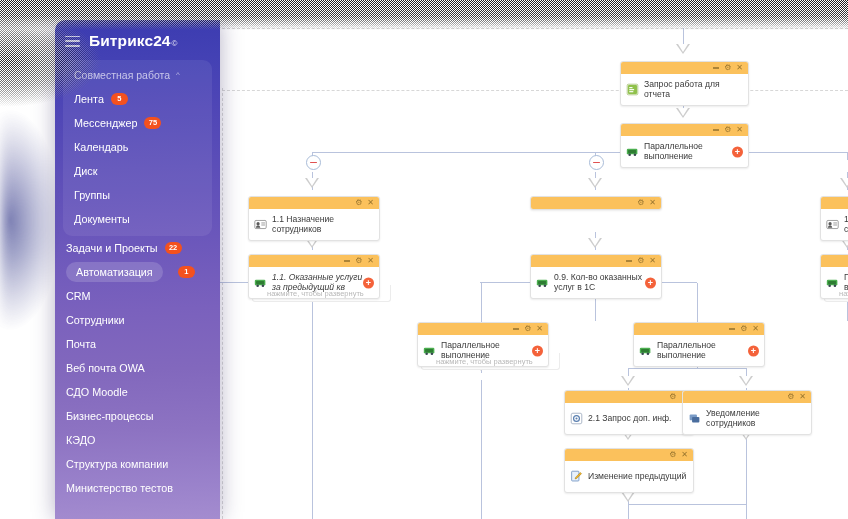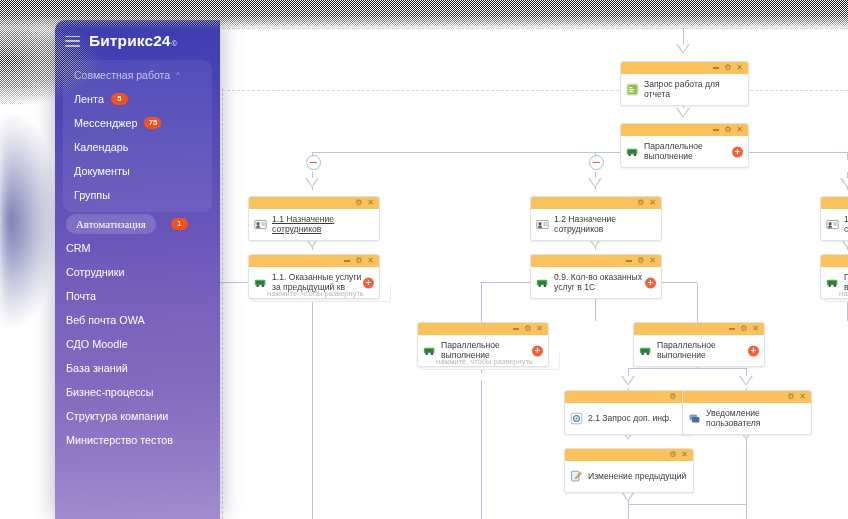--- a/index.html
+++ b/index.html
@@ -60,21 +60,21 @@
   }
   .sb-cat{
     color:#c9c7ea;font-size:10.5px;padding:5px 0 6px 11px;display:flex;align-items:center;gap:6px;
   }
   .sb-cat .chev{font-size:8px;opacity:.85;transform:translateY(-1px);}
   .sb-item{
     display:flex;align-items:center;gap:7px;color:#ffffff;font-size:10.8px;
     padding:6px 0 6px 11px;white-space:nowrap;
   }
   .sb-item.plain{padding-left:11px;}
-  .sb-item.pill{margin:2px 8px;padding:4px 10px;border-radius:12px;background:rgba(255,255,255,.16);display:inline-flex;font-family:Liberation Serif, serif;}
+  .sb-item.pill{margin:2px 8px;padding:4px 10px;border-radius:12px;background:rgba(255,255,255,.16);display:inline-flex;}
   .pillwrap{display:flex;align-items:center;gap:7px;padding-left:3px;}
   .badge{
     background:#f4511e;color:#fff;font-size:7.5px;font-weight:bold;border-radius:8px;
     min-width:9px;height:12px;line-height:12px;padding:0 4px;text-align:center;display:inline-block;
   }
   .sb-list{padding:0 0 0 0;}
 
   
   .canvas{
     position:absolute;left:220px;top:0;width:628px;height:519px;background:#ffffff;z-index:10;overflow:hidden;
@@ -246,73 +246,63 @@
         <span class="ic">✕</span>
       </div>
       <div class="body">
         <svg class="gi" viewBox="0 0 16 16">
           <rect x="1" y="3" width="14" height="10" rx="1.5" fill="#fff" stroke="#8a8a8a"></rect>
           <circle cx="5" cy="7" r="2" fill="#5b5b5b"></circle>
             <path d="M2.3 12c.4-2 1.6-3 2.7-3s2.3 1 2.7 3z" fill="#5b5b5b"></path>
           <rect x="9" y="5.5" width="4.5" height="1.2" fill="#9b9b9b"></rect>
             <rect x="9" y="8" width="4.5" height="1.2" fill="#9b9b9b"></rect>
         </svg>
-        <span class="ttl" style="width:96px;text-decoration:underline;">1.1 Назначение сотрудников</span>
+        <span class="ttl" style="width:96px;">1.1 Назначение сотрудников</span>
       </div>
     </div>
 
     <div class="node" style="left:310px;top:196px;width:130px;">
       <div class="bar">
         <span class="ic">⚙</span>
         <span class="ic">✕</span>
+      </div>
+    </div>
+
+    <div class="node" style="left:600px;top:196px;width:130px;">
+      <div class="bar">
+        
+        
       </div>
       <div class="body">
         <svg class="gi" viewBox="0 0 16 16">
           <rect x="1" y="3" width="14" height="10" rx="1.5" fill="#fff" stroke="#8a8a8a"></rect>
           <circle cx="5" cy="7" r="2" fill="#5b5b5b"></circle>
             <path d="M2.3 12c.4-2 1.6-3 2.7-3s2.3 1 2.7 3z" fill="#5b5b5b"></path>
           <rect x="9" y="5.5" width="4.5" height="1.2" fill="#9b9b9b"></rect>
             <rect x="9" y="8" width="4.5" height="1.2" fill="#9b9b9b"></rect>
         </svg>
-        <span class="ttl" style="width:96px;">1.2 Назначение сотрудников</span>
-      </div>
-    </div>
-
-    <div class="node" style="left:600px;top:196px;width:130px;">
-      <div class="bar">
-        
-        
-      </div>
-      <div class="body">
-        <svg class="gi" viewBox="0 0 16 16">
-          <rect x="1" y="3" width="14" height="10" rx="1.5" fill="#fff" stroke="#8a8a8a"></rect>
-          <circle cx="5" cy="7" r="2" fill="#5b5b5b"></circle>
-            <path d="M2.3 12c.4-2 1.6-3 2.7-3s2.3 1 2.7 3z" fill="#5b5b5b"></path>
-          <rect x="9" y="5.5" width="4.5" height="1.2" fill="#9b9b9b"></rect>
-            <rect x="9" y="8" width="4.5" height="1.2" fill="#9b9b9b"></rect>
-        </svg>
         <span class="ttl" style="width:96px;">1.3 Назначение сотрудников</span>
       </div>
     </div>
 
     <div class="hintbox" style="left:32px;top:285px;width:137px;height:16px;"></div>
     <div class="node" style="left:28px;top:254px;width:130px;">
       <div class="bar">
         <span class="dash"></span>
         <span class="ic">⚙</span>
         <span class="ic">✕</span>
       </div>
       <div class="body">
         <svg class="gi" viewBox="0 0 16 16">
           <rect x="1" y="4.5" width="13" height="7" rx="1.5" fill="#4caf50"></rect>
           <rect x="2.5" y="6" width="10" height="4" rx="1" fill="#2e7d32"></rect>
           <circle cx="4.5" cy="12" r="1.6" fill="#37474f"></circle>
             <circle cx="11" cy="12" r="1.6" fill="#37474f"></circle>
         </svg>
-        <span class="ttl" style="width:92px;">1.1. Оказанные услуги за предыдущий кв</span>
+        <span class="ttl" style="width:92px;font-style:italic;">1.1. Оказанные услуги за предыдущий кв</span>
         <span class="plus">+</span>
       </div>
     </div>
     <div class="expand-hint" style="left:47px;top:289px;">нажмите, чтобы развернуть</div>
 
     <div class="node" style="left:310px;top:254px;width:130px;">
       <div class="bar">
         <span class="dash"></span>
         <span class="ic">⚙</span>
         <span class="ic">✕</span>
@@ -404,21 +394,21 @@
     <div class="node" style="left:462px;top:390px;width:128px;">
       <div class="bar">
         <span class="ic">⚙</span>
         <span class="ic">✕</span>
       </div>
       <div class="body">
         <svg class="gi" viewBox="0 0 16 16">
           <rect x="2" y="3" width="9" height="7" rx="1.2" fill="#7b9cc7"></rect>
           <rect x="5" y="6" width="9" height="7" rx="1.2" fill="#4a6d9e"></rect>
         </svg>
-        <span class="ttl">Уведомление пользователя</span>
+        <span class="ttl">Уведомление сотрудников</span>
       </div>
     </div>
 
     <div class="node" style="left:344px;top:448px;width:128px;">
       <div class="bar">
         <span class="ic">⚙</span>
         <span class="ic">✕</span>
       </div>
       <div class="body">
         <svg class="gi" viewBox="0 0 16 16">
@@ -455,28 +445,35 @@
         <span class="badge">5</span>
       </div>
       <div class="sb-item">
         <span>Мессенджер</span>
         <span class="badge">75</span>
       </div>
       <div class="sb-item">
         <span>Календарь</span>
       </div>
       <div class="sb-item">
-        <span>Документы</span>
+        <span>Диск</span>
       </div>
       <div class="sb-item">
         <span>Группы</span>
       </div>
+      <div class="sb-item">
+        <span>Документы</span>
+      </div>
     </div>
 
     <div class="sb-list">
+      <div class="sb-item plain">
+        <span>Задачи и Проекты</span>
+        <span class="badge">22</span>
+      </div>
 
       <div class="pillwrap">
         <div class="sb-item pill">
           <span>Автоматизация</span>
         </div>
         <span class="badge">1</span>
       </div>
 
       <div class="sb-item plain">
         <span>CRM</span>
@@ -487,24 +484,24 @@
       <div class="sb-item plain">
         <span>Почта</span>
       </div>
       <div class="sb-item plain">
         <span>Веб почта OWA</span>
       </div>
       <div class="sb-item plain">
         <span>СДО Moodle</span>
       </div>
       <div class="sb-item plain">
-        <span>База знаний</span>
-      </div>
-      <div class="sb-item plain">
         <span>Бизнес-процессы</span>
+      </div>
+      <div class="sb-item plain">
+        <span>КЭДО</span>
       </div>
       <div class="sb-item plain">
         <span>Структура компании</span>
       </div>
       <div class="sb-item plain">
         <span>Министерство тестов</span>
       </div>
     </div>
   </div>
 

